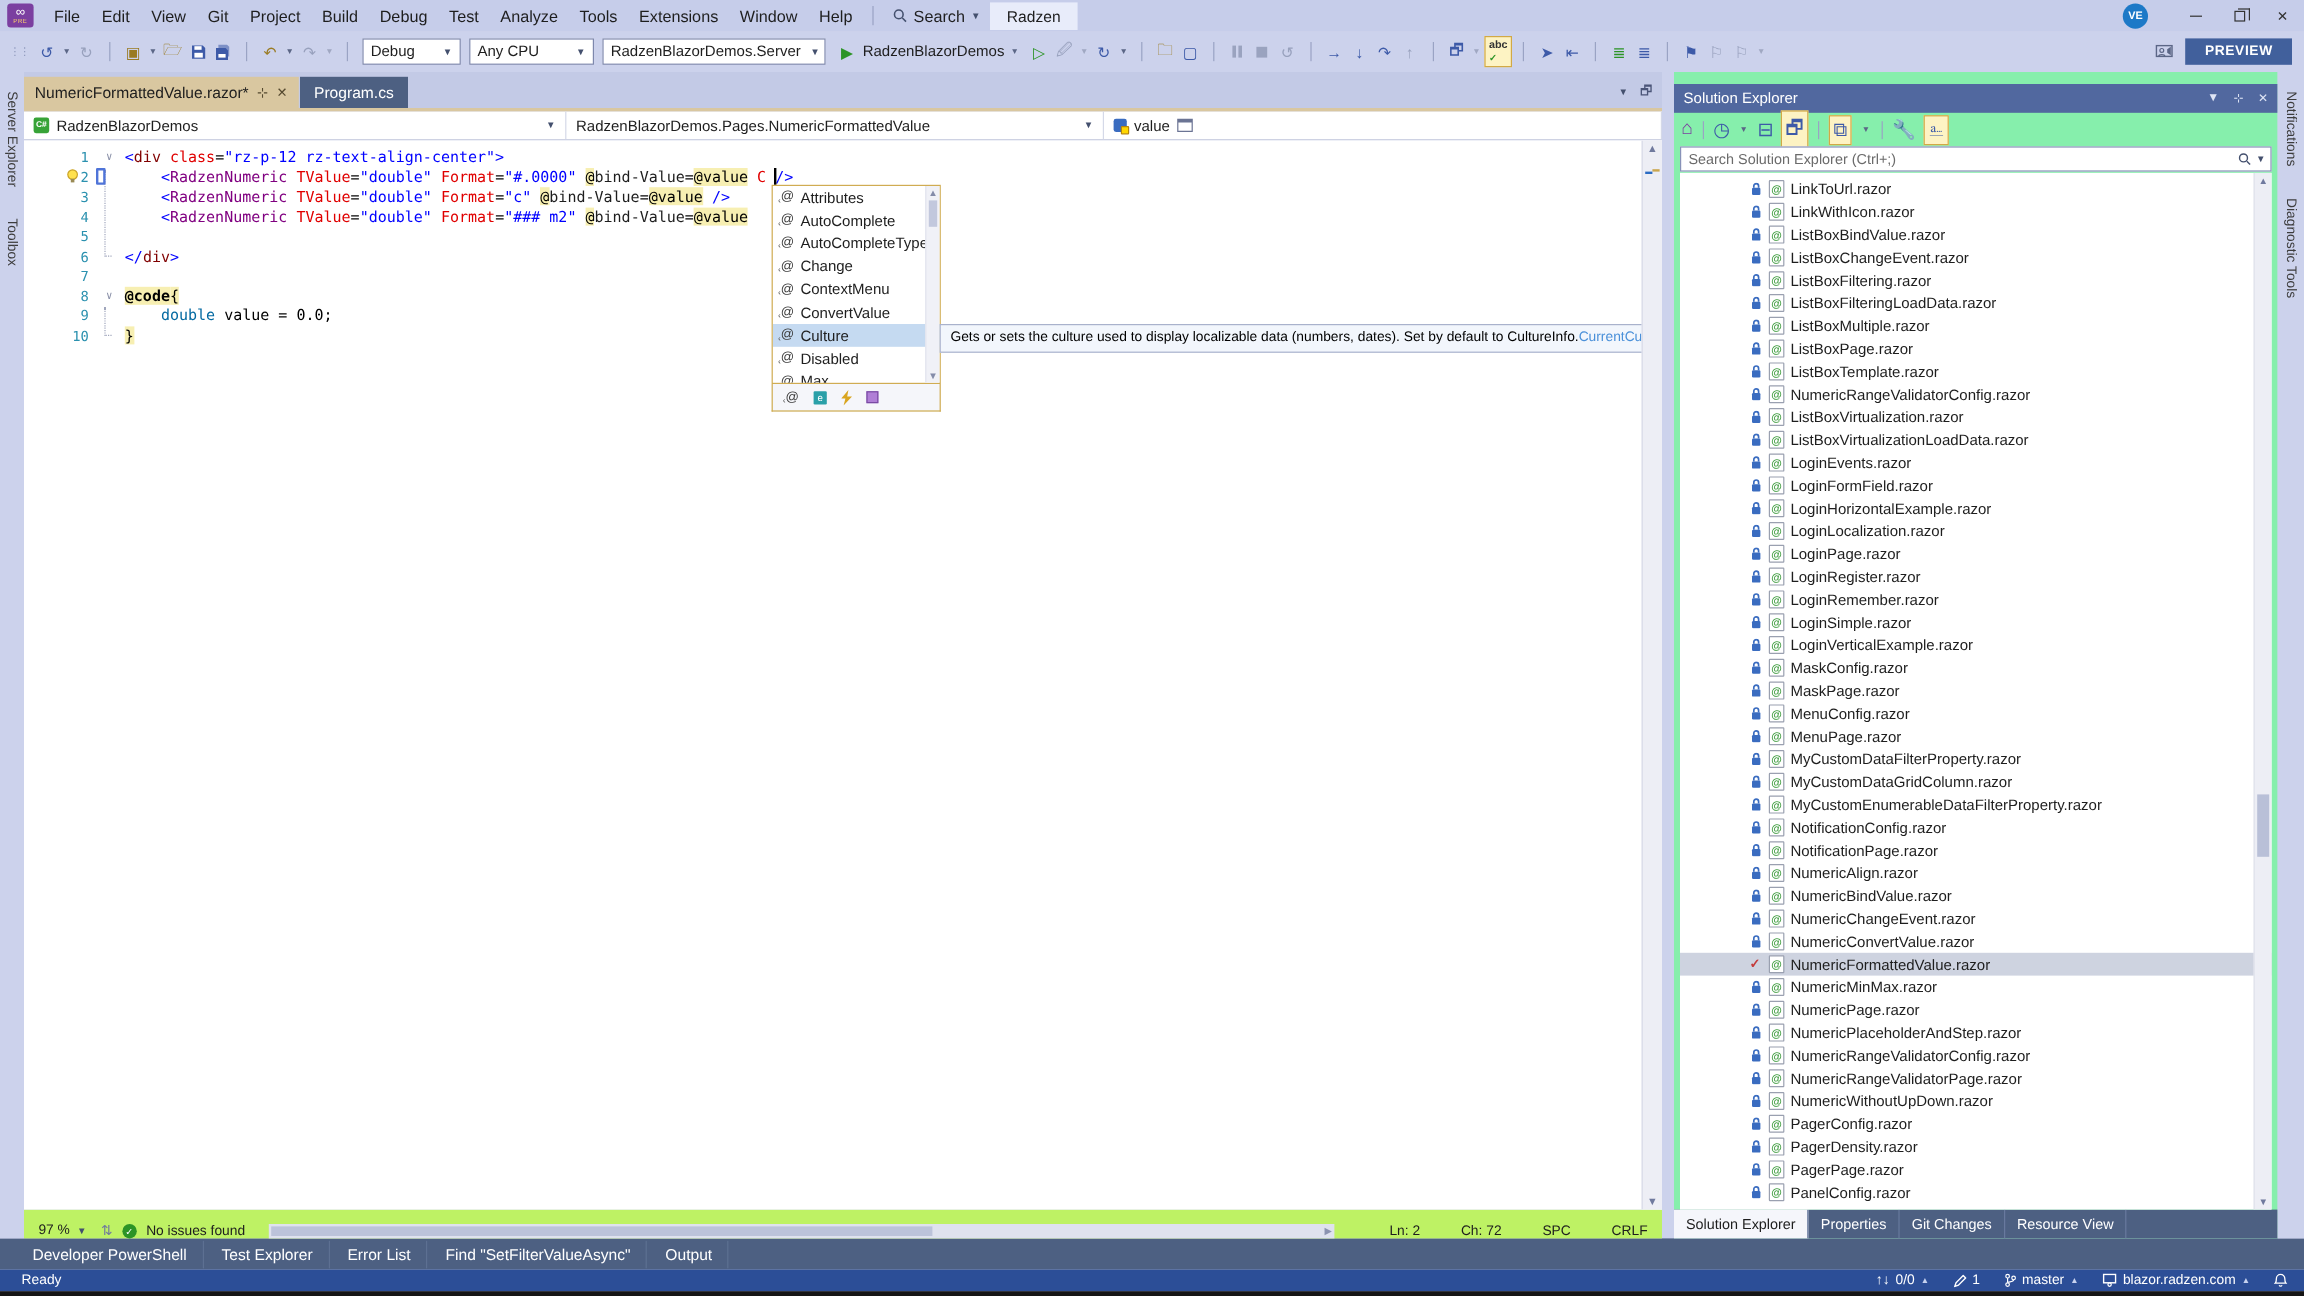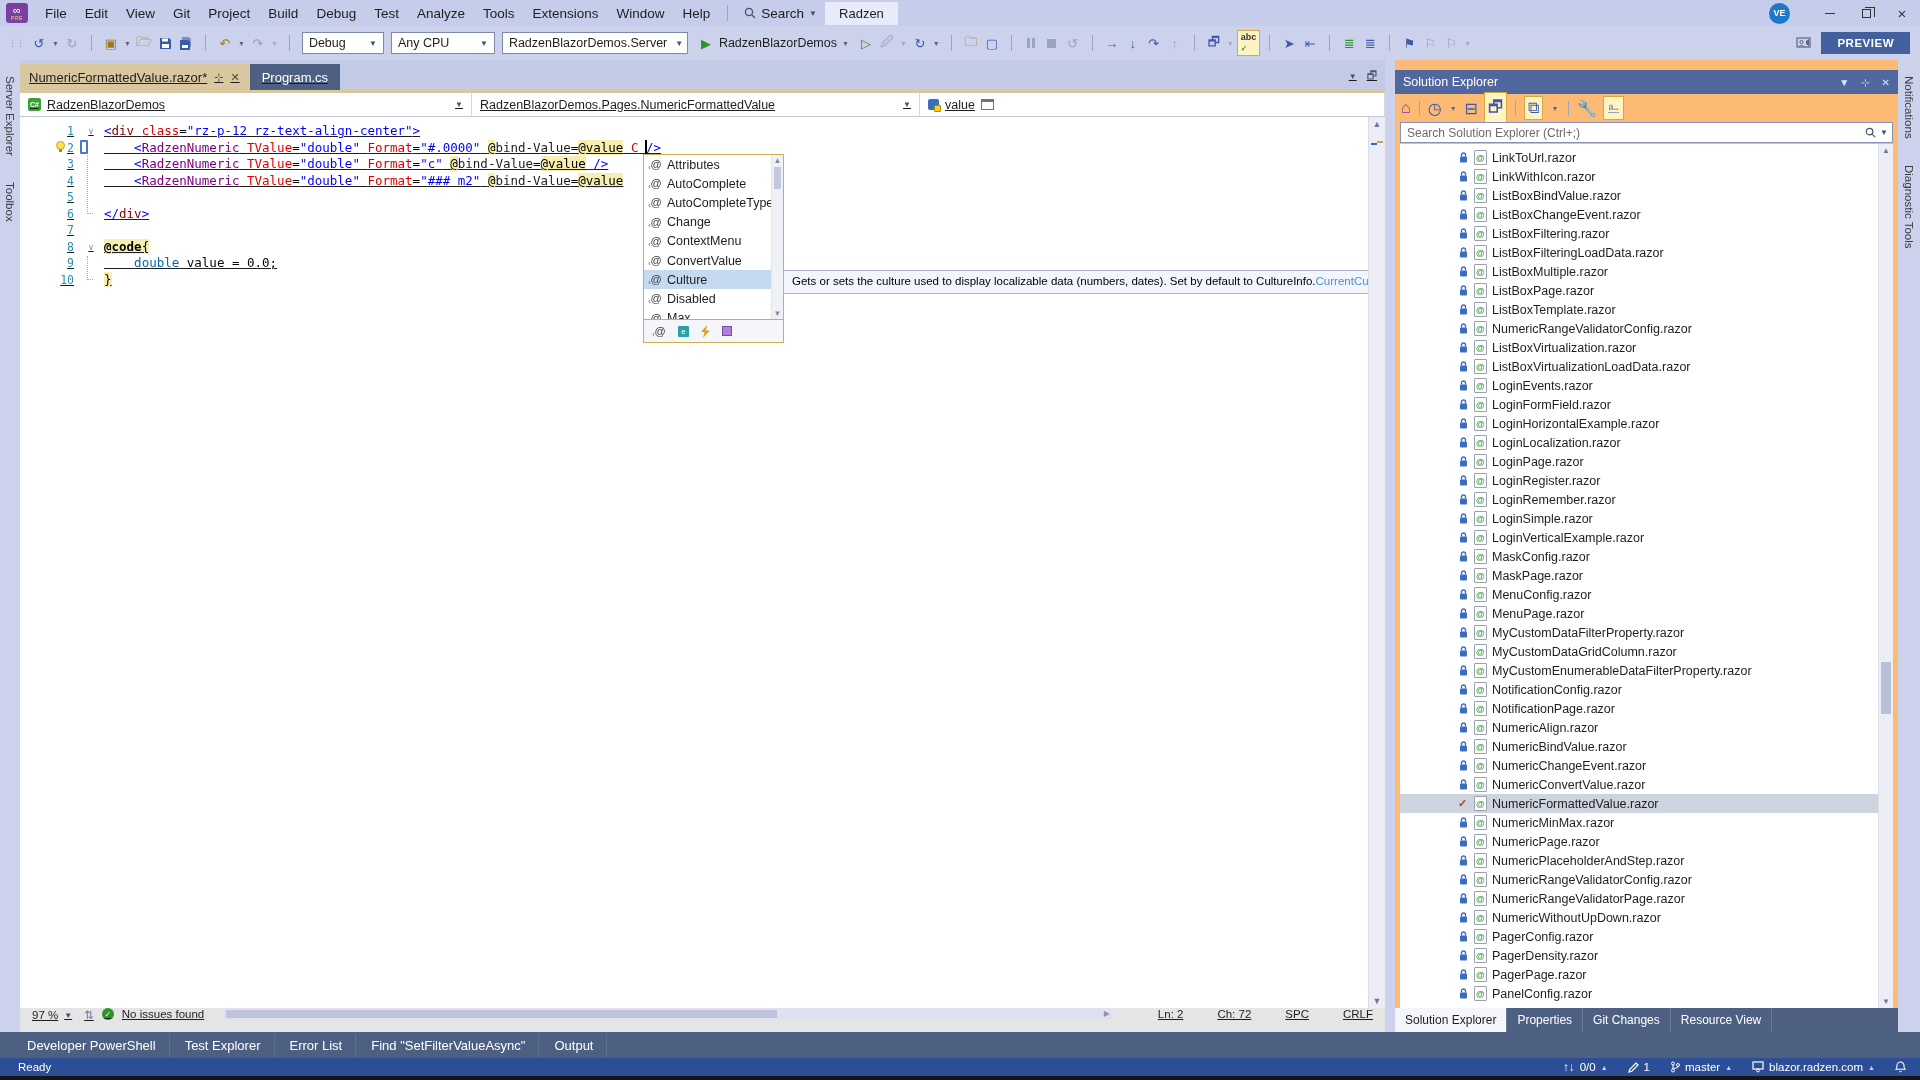--- a/index.html
+++ b/index.html
@@ -42,21 +42,21 @@
   .stop-glyph{width:9px;height:9px;background:#9aa3bf;}
   .preview-btn{background:#41609c;color:#fff;font-weight:bold;font-size:11.5px;padding:5px 16px;letter-spacing:.5px;margin-left:10px;margin-right:6px;}
   .feedback-ic{color:#5b6686;font-size:13px;margin-left:14px;}
 
   
   .main{display:flex;height:972px;}
   .edge-strip{width:20px;background:#ccd2ec;display:flex;flex-direction:column;align-items:center;padding-top:16px;gap:26px;}
   .edge-strip.right{width:22px;}
   .vlabel{writing-mode:vertical-rl;font-size:11.5px;color:#3c3c3c;}
 
-  .editor-col{width:1365px;display:flex;flex-direction:column;text-decoration:underline;}
+  .editor-col{width:1365px;display:flex;flex-direction:column;}
   .tab-row{height:30px;display:flex;align-items:flex-end;background:#c3cae6;}
   .tab{height:26px;display:flex;align-items:center;font-size:13px;padding:0 9px;gap:7px;}
   .tab.active{background:#d9c7a0;color:#1e1e1e;}
   .tab.inactive{background:#4d6082;color:#fff;margin-left:1px;padding:0 12px;}
   .tab .pin,.tab .x{font-size:11px;color:#55492f;}
   .tab-row-right{margin-left:auto;display:flex;align-items:center;gap:10px;padding:0 8px 4px;color:#4b5578;}
   .khaki-line{height:3px;background:#d9c7a0;}
 
   .breadcrumb{height:24px;background:#fff;border-bottom:1px solid #c2c7dd;display:flex;align-items:stretch;font-size:12.5px;}
   .crumb{display:flex;align-items:center;gap:6px;padding:0 8px;border-right:1px solid #d5d9e8;}
@@ -102,30 +102,30 @@
   .isense-scroll .thumb{position:absolute;left:2px;top:12px;width:7px;height:22px;background:#c2c8dd;}
   .isense-filter{border:1px solid #d0ac52;border-top:none;background:#f5f6fa;height:23px;display:flex;align-items:center;gap:12px;padding-left:8px;}
   .ev-ic{width:11px;height:11px;background:#2aa0a8;color:#fff;font-size:8px;display:flex;align-items:center;justify-content:center;border-radius:1px;}
   .cube-ic{width:10px;height:10px;background:#b07fd6;border:1px solid #7a4ba3;}
 
   
   .qtip{position:absolute;left:763px;top:153px;background:#f2f6fc;border:1px solid #a9b2cc;padding:3px 8px 4px;font-size:11.5px;line-height:15px;white-space:nowrap;}
   .s-type{color:#2b91af;} .s-tparam{color:#4a90d9;} .s-link{color:#4a90d9;}
 
   
-  .editor-status{height:24px;background:#e5e5e5;display:flex;align-items:flex-start;font-size:11.5px;padding:0 12px 0 8px;gap:8px;}
+  .editor-status{height:24px;background:#bef264;display:flex;align-items:flex-end;font-size:11.5px;padding:0 12px 0 8px;gap:8px;}
   .zoom-sel{display:flex;align-items:center;gap:6px;padding:1px 4px;}
   .health-dot{width:12px;height:12px;border-radius:50%;background:#2c9426;color:#fff;font-size:8px;display:flex;align-items:center;justify-content:center;}
   .hscroll{flex:1;height:12px;background:#dfe2ee;margin:0 12px;position:relative;}
   .hscroll .thumb{position:absolute;left:2px;top:2px;width:62%;height:8px;background:#bcc3da;}
   .hscroll .arr{position:absolute;right:2px;top:0;color:#8b93b0;font-size:8px;line-height:12px;}
   .stat-cell{margin-left:26px;}
 
   
-  .se-panel{width:503px;display:flex;flex-direction:column;background:#fdba74;padding-top:10px;}
+  .se-panel{width:503px;display:flex;flex-direction:column;background:#86efac;padding-top:10px;}
   .se-title{height:24px;background:#51689f;color:#fff;display:flex;align-items:center;font-size:12.5px;padding:0 8px;}
   .se-title .icons{margin-left:auto;display:flex;gap:12px;font-size:10px;color:#dfe5f5;}
   .se-toolbar{height:28px;display:flex;align-items:center;gap:6px;padding:0 6px;color:#3d5aa8;}
   .se-toolbar .boxed{border:1px solid #d2a945;background:#fdf3c3;padding:2px 3px;}
   .se-tb-sep{width:1px;height:15px;background:#9aa3c4;margin:0 2px;}
   .se-search{height:21px;background:#fff;border:1px solid #8892b8;margin:0 5px;display:flex;align-items:center;font-size:12px;color:#6b6b6b;padding-left:6px;}
   .se-search .right{margin-left:auto;display:flex;align-items:center;gap:4px;padding-right:4px;color:#44506e;}
   .se-tree{flex:1;background:#fff;margin:1px 5px 0;position:relative;overflow:hidden;padding-top:4px;font-size:12.5px;}
   .se-row{display:flex;align-items:center;height:19px;padding-left:58px;gap:5px;}
   .se-row.selected{background:#ced3e0;}

